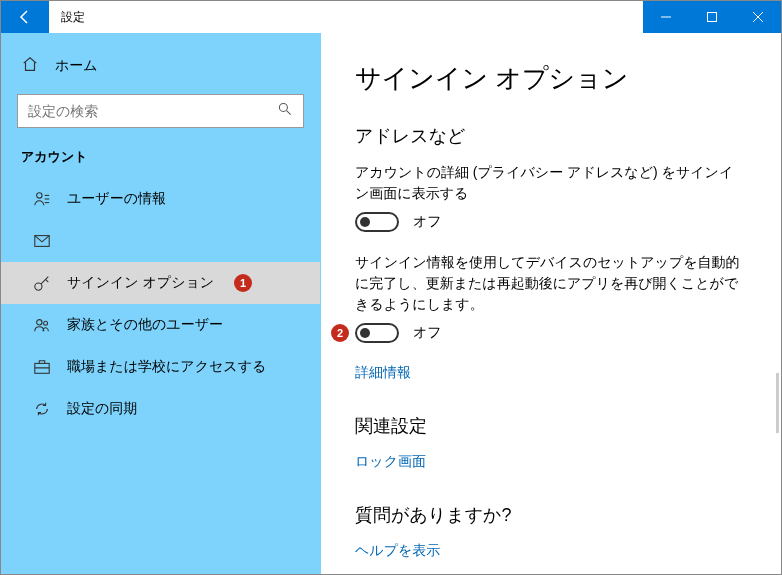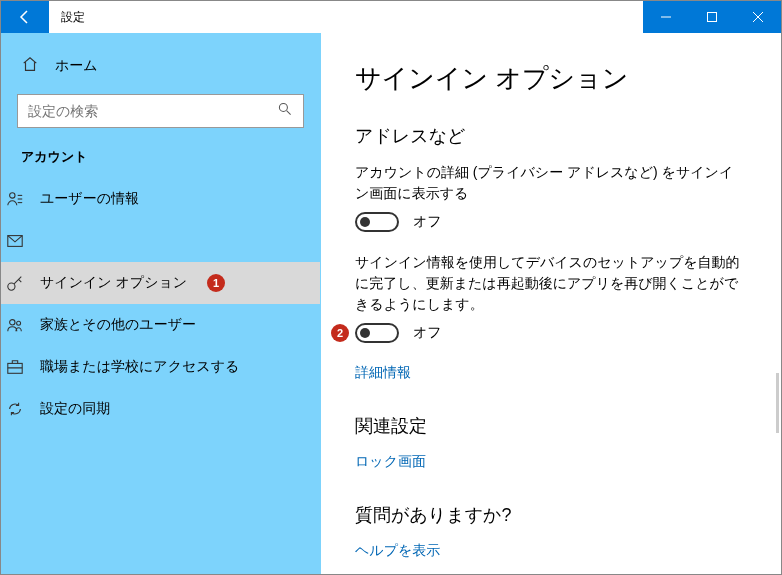--- a/index.html
+++ b/index.html
@@ -18,21 +18,21 @@
 .sidebar { width: 320px; background: #7dd3fc; padding-top: 12px; border-right: 1px solid transparent; }
 .home-row { display: flex; align-items: center; gap: 16px; padding: 10px 20px; font-size: 14px; cursor: pointer; }
 .home-row .icon svg { width: 18px; height: 18px; stroke: #333; fill: none; stroke-width: 1.3; }
 
 .search-box { margin: 8px 16px 14px 16px; height: 34px; border: 1px solid #999; display: flex; align-items: center; padding: 0 10px; background: #fff; }
 .search-box input { flex: 1; border: none; outline: none; font-size: 14px; background: transparent; color: #666; }
 .search-box .icon svg { width: 16px; height: 16px; stroke: #555; fill: none; stroke-width: 1.3; }
 
 .section-label { font-size: 13px; font-weight: 600; padding: 6px 20px 12px 20px; color: #000; font-family: Liberation Serif, serif; }
 
-.nav-item { display: flex; align-items: flex-start; gap: 16px; padding: 12px 5px; font-size: 14px; color: #000; cursor: pointer; position: relative; }
+.nav-item { display: flex; align-items: flex-start; gap: 16px; padding: 12px 32px; font-size: 14px; color: #000; cursor: pointer; position: relative; }
 .nav-item .icon { width: 18px; display: flex; justify-content: center; }
 .nav-item .icon svg { width: 18px; height: 18px; stroke: #333; fill: none; stroke-width: 1.2; }
 .nav-item.selected { background: #d9d9d9; }
 .nav-item .badge { width: 18px; height: 18px; border-radius: 50%; background: #c42b1c; color: #fff; font-size: 11px; display: flex; align-items: center; justify-content: center; margin-left: 4px; font-weight: 600; }
 
 .main { flex: 1; padding: 28px 34px 0 34px; overflow-y: auto; position: relative; }
 .main h1 { font-size: 26px; font-weight: 400; margin-bottom: 28px; color: #000; }
 .main h2 { font-size: 18px; font-weight: 400; margin-bottom: 14px; color: #000; margin-top: 6px; }
 .main .desc { font-size: 14px; color: #000; line-height: 1.5; margin-bottom: 8px; max-width: 390px; }
 

